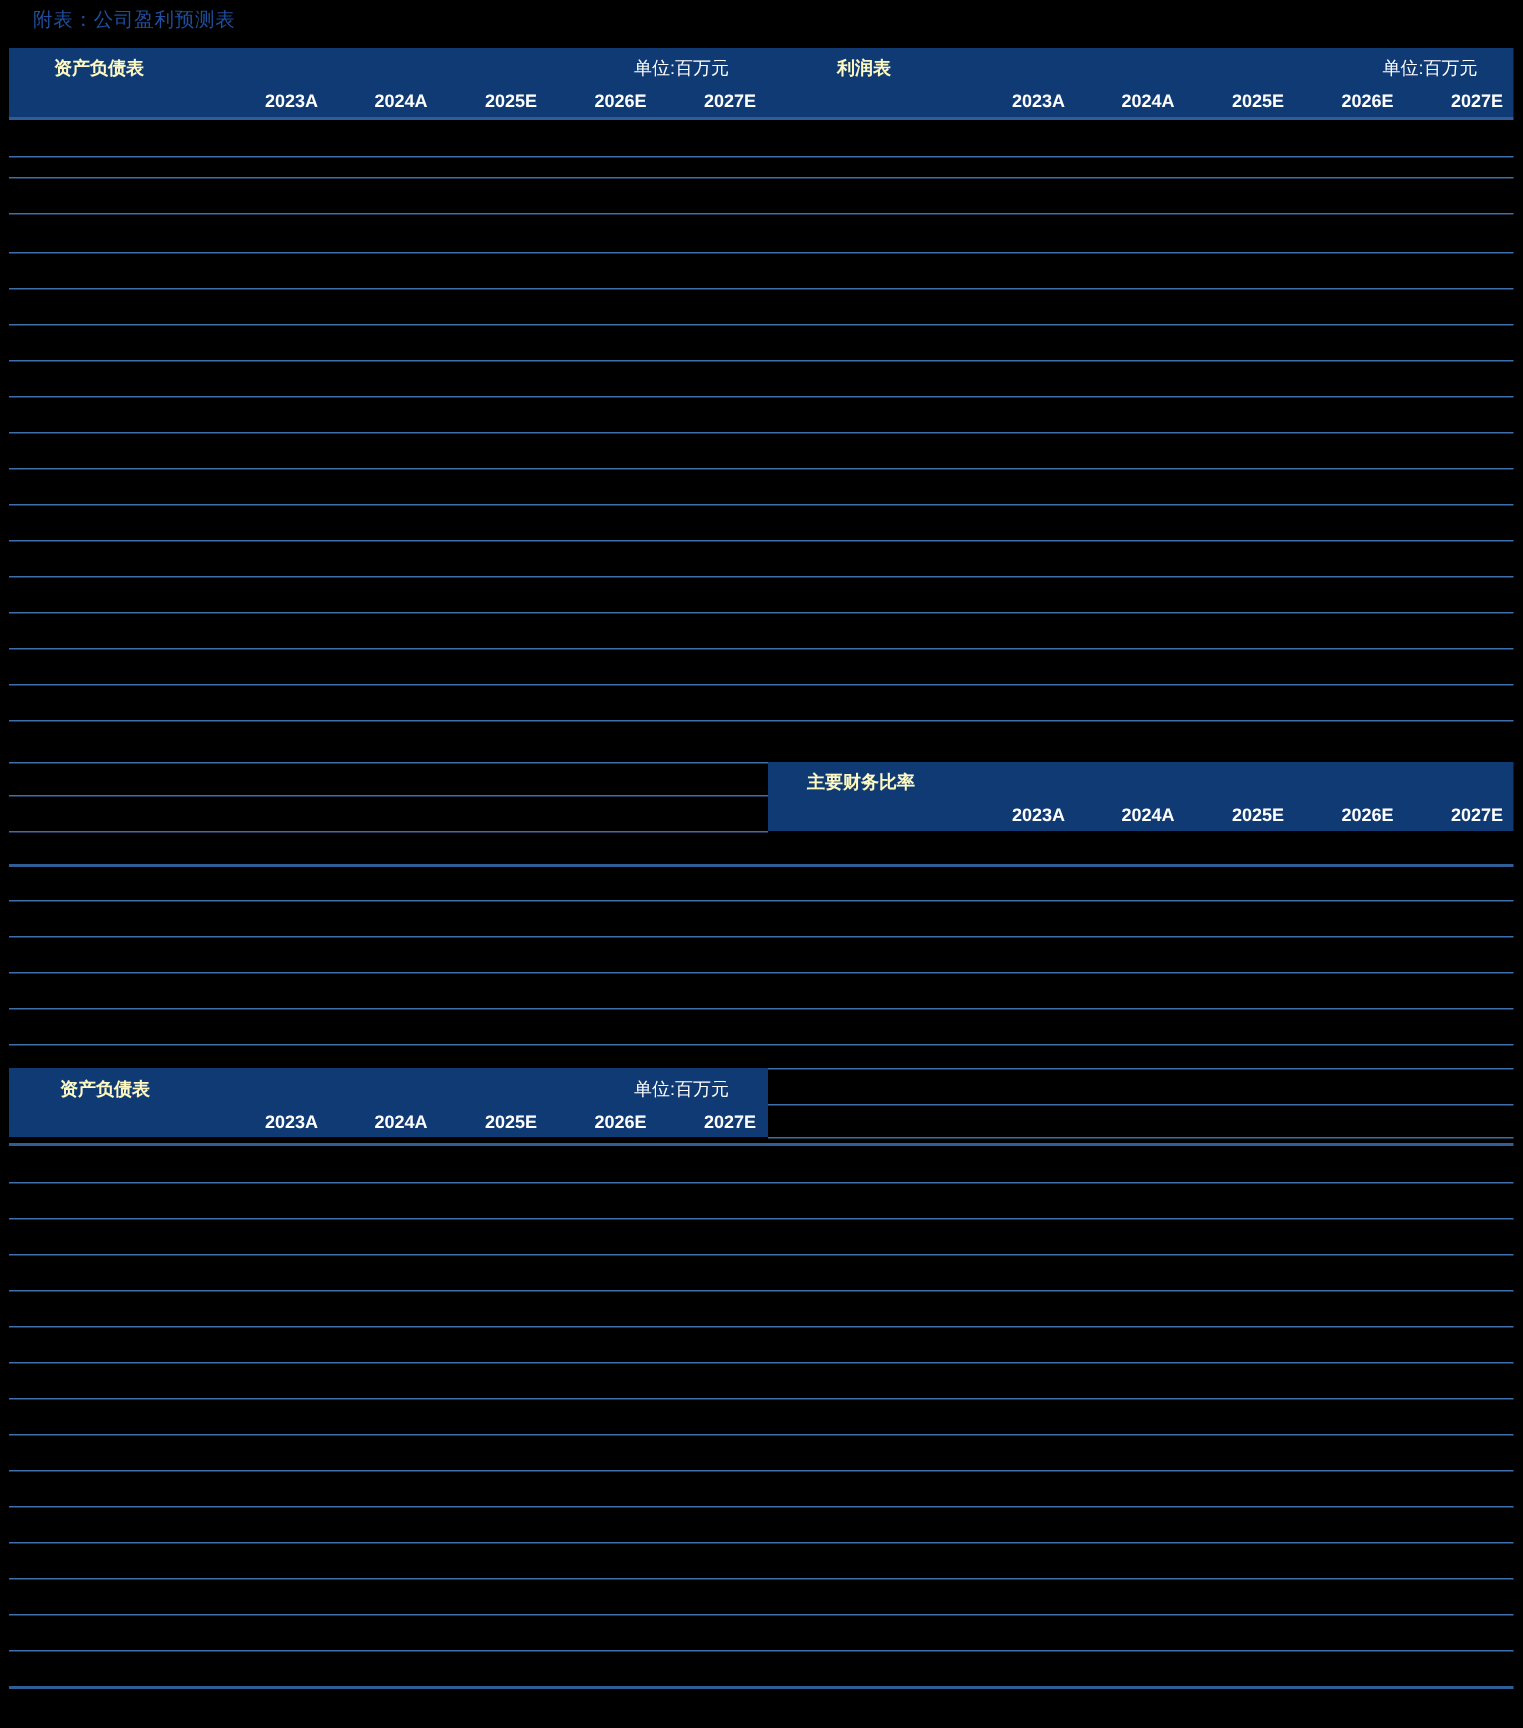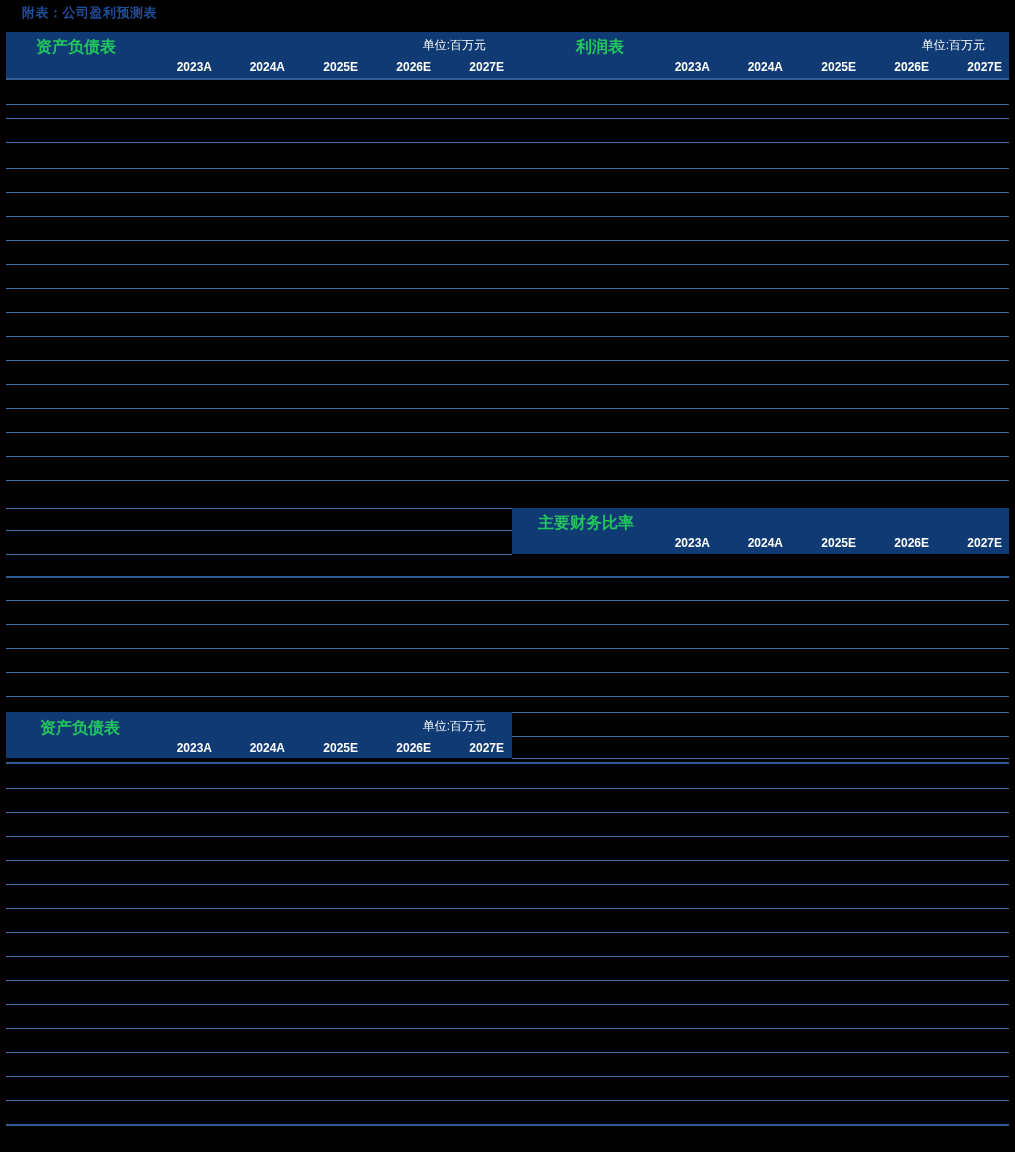--- a/index.html
+++ b/index.html
@@ -18,34 +18,34 @@
   .page {
     position: relative;
     width: 1015px;
     height: 1152px;
   }
   .doc-title {
     position: absolute;
     left: 22px;
     top: 4px;
     font-size: 13px;
-    font-weight: bold;
+    font-weight: normal;
     color: #1f4e9c;
     letter-spacing: 0.5px;
     white-space: nowrap;
   }
   .hdr-band {
     position: absolute;
     background: #0f3a73;
   }
   .hdr-title {
     position: absolute;
-    font-size: 16px;
+    font-size: 12px;
     font-weight: bold;
-    color: #22c55e;
+    color: #fef9c3;
     white-space: nowrap;
   }
   .hdr-unit {
     position: absolute;
     font-size: 12px;
     color: #ffffff;
     white-space: nowrap;
     text-align: right;
   }
   .yr {
@@ -72,21 +72,21 @@
 <div class="page">
 
   <div class="doc-title">附表：公司盈利预测表</div>
 
   <div class="hdr-band" style="left:6px; top:32px; width:506px; height:46px;"></div>
   <div class="hdr-band" style="left:512px; top:32px; width:497px; height:46px;"></div>
 
   <div class="hdr-title" style="left:36px; top:37px;">资产负债表</div>
   <div class="hdr-unit" style="left:322px; top:37px; width:164px;">单位:百万元</div>
 
-  <div class="hdr-title" style="left:576px; top:37px;">利润表</div>
+  <div class="hdr-title" style="left:558px; top:37px;">利润表</div>
   <div class="hdr-unit" style="left:820px; top:37px; width:165px;">单位:百万元</div>
 
   <div class="yr" style="left:140px; top:60px; width:72px;">2023A</div>
   <div class="yr" style="left:213px; top:60px; width:72px;">2024A</div>
   <div class="yr" style="left:286px; top:60px; width:72px;">2025E</div>
   <div class="yr" style="left:359px; top:60px; width:72px;">2026E</div>
   <div class="yr" style="left:432px; top:60px; width:72px;">2027E</div>
 
   <div class="yr" style="left:638px; top:60px; width:72px;">2023A</div>
   <div class="yr" style="left:711px; top:60px; width:72px;">2024A</div>

